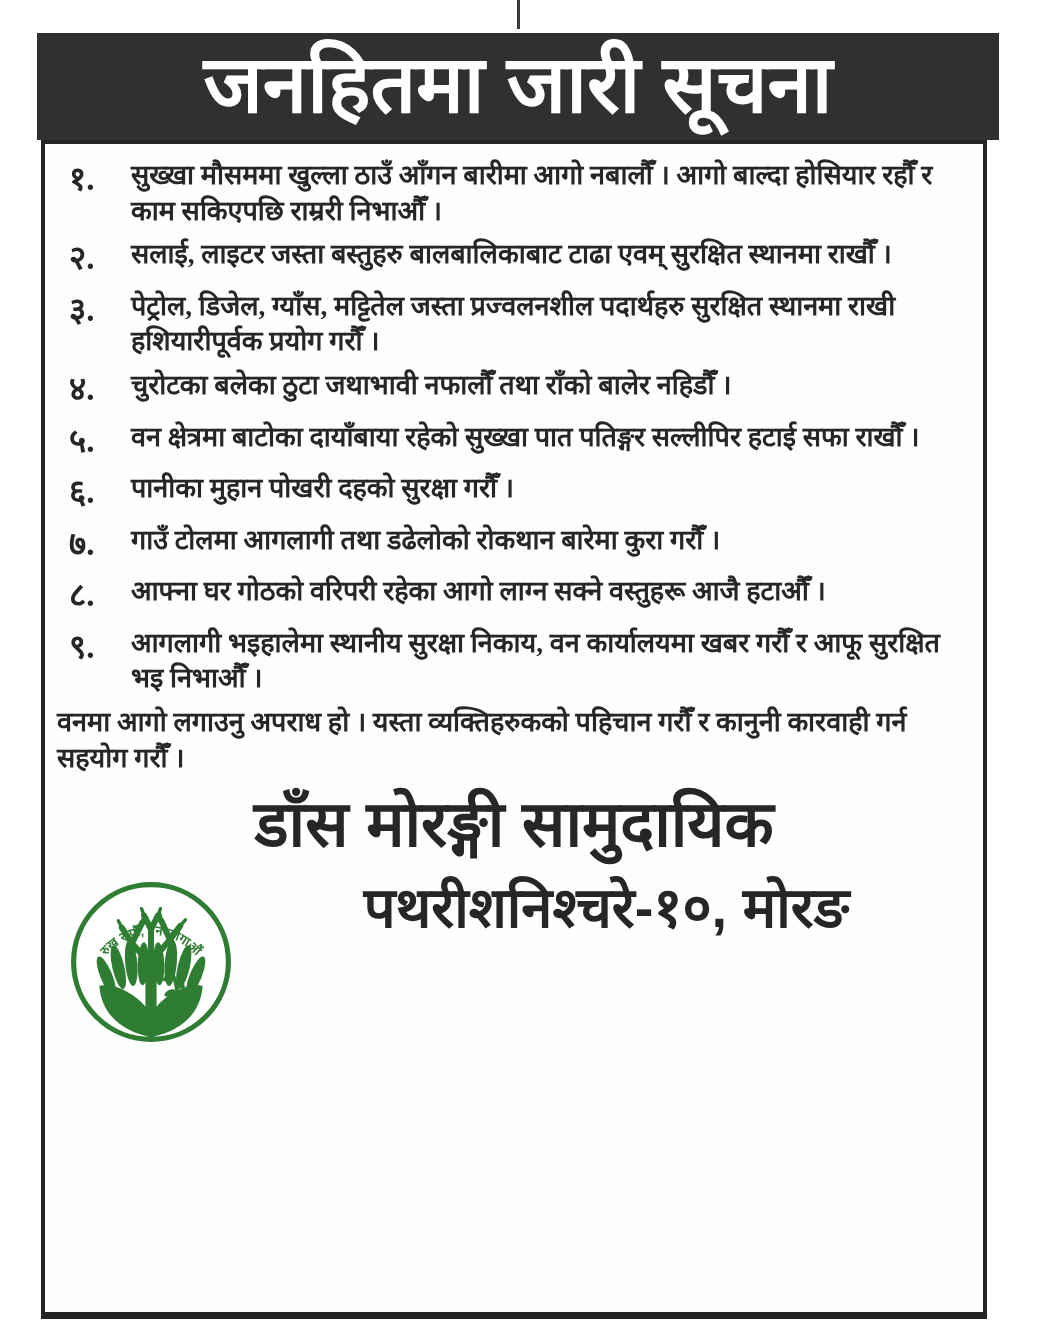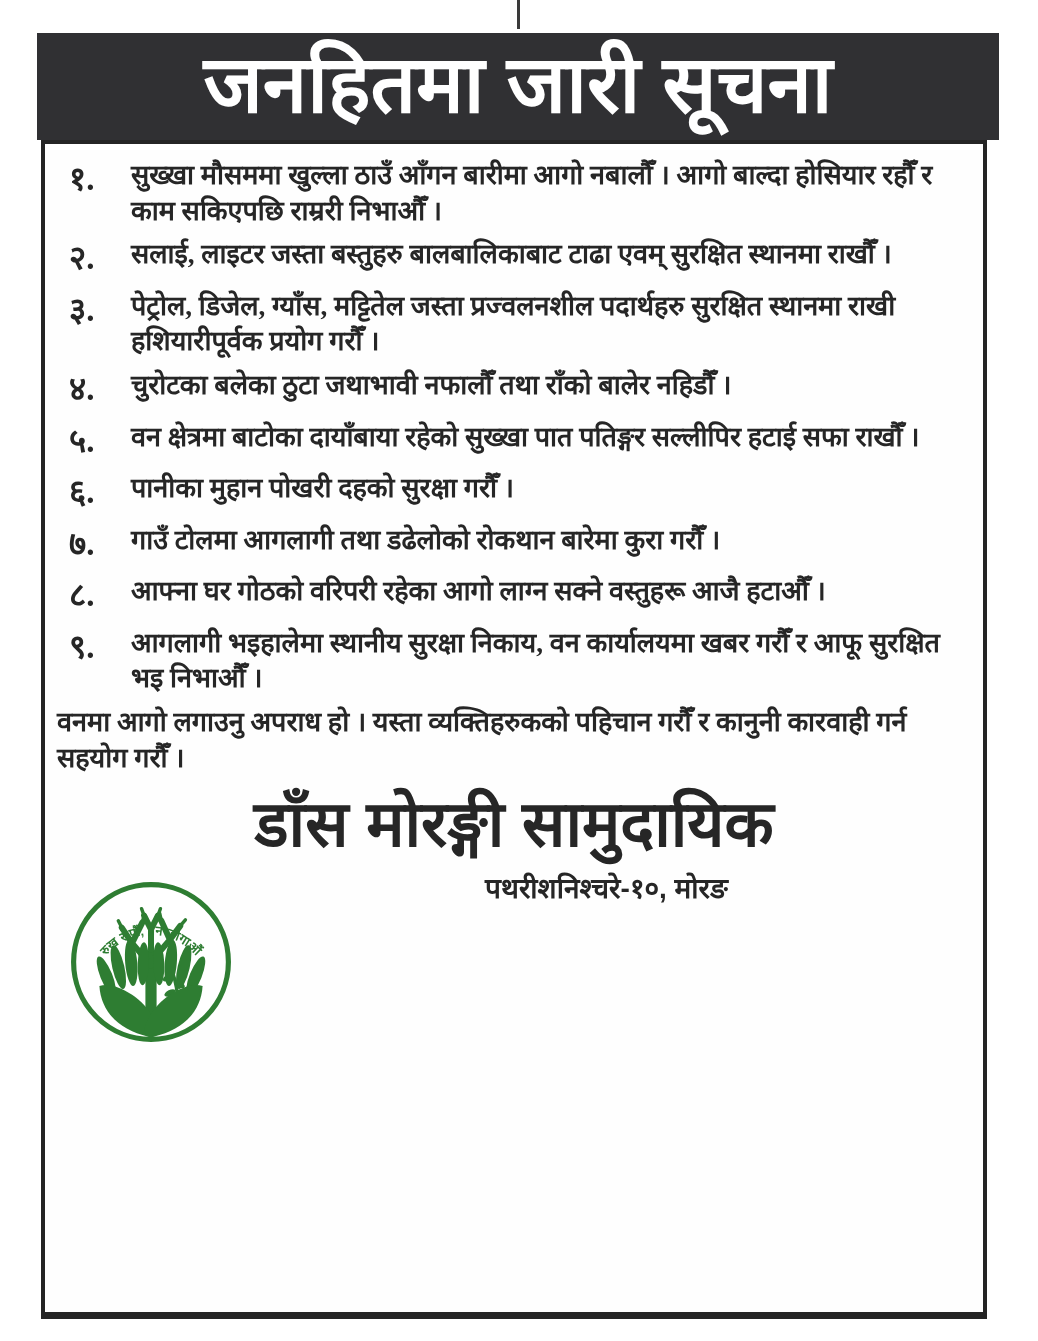--- a/index.html
+++ b/index.html
@@ -72,21 +72,21 @@
   .org-line2{
     font-family:"Liberation Sans", sans-serif;
     font-weight:bold;
     font-size:64px;
     line-height:1.28;
     white-space:nowrap;
   }
   .org-address{
     font-family:"Liberation Sans", sans-serif;
     font-weight:bold;
-    font-size:28px;
+    font-size:56px;
     line-height:1.35;
     margin-top:4px;
     white-space:nowrap;
   }
   .logo{
     position:absolute;
     left:8px;top:92px;
     width:172px;height:172px;
   }
 </style>

